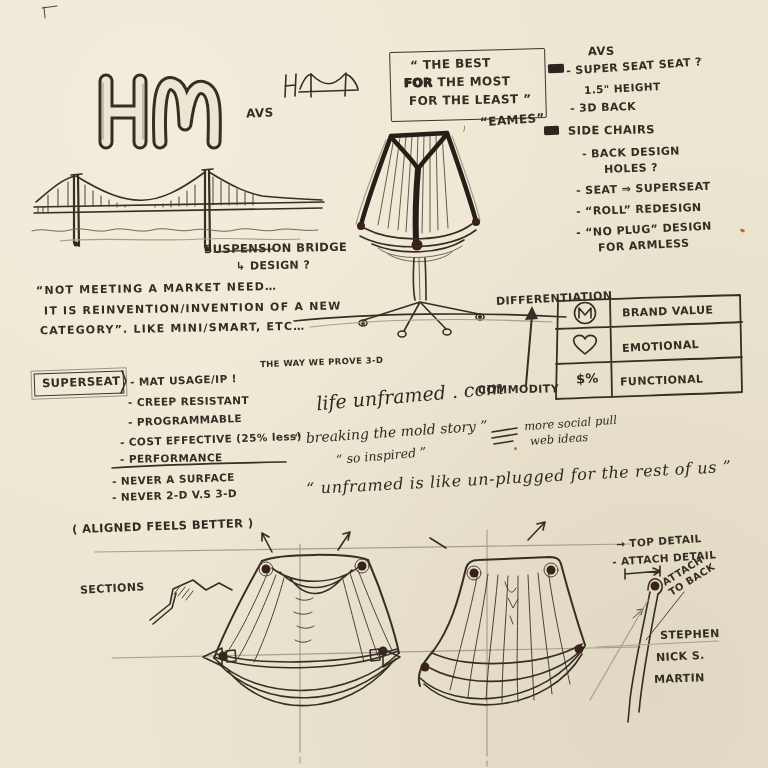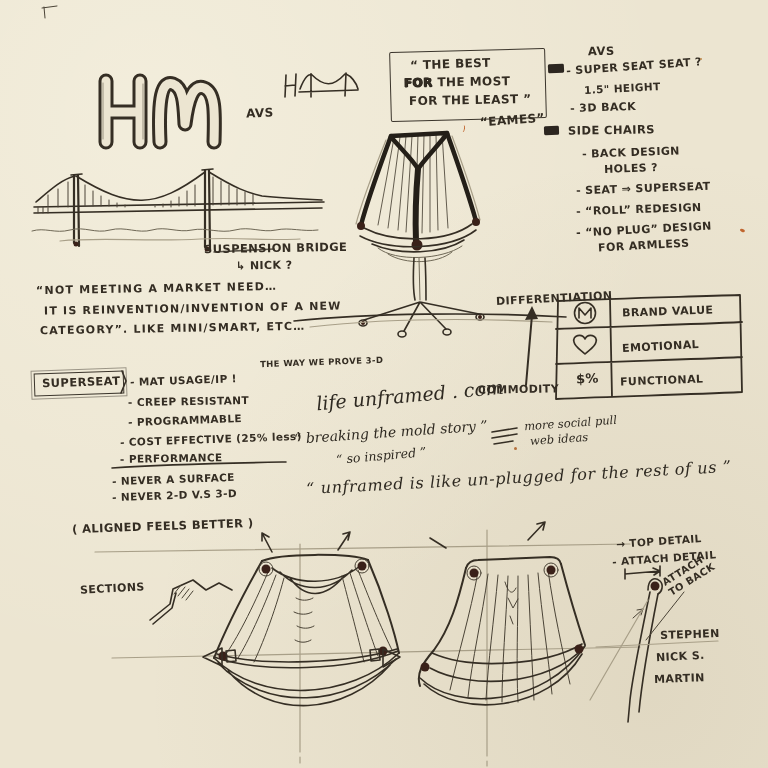--- a/index.html
+++ b/index.html
@@ -202,21 +202,21 @@
   <div class="hand" style="left:582px;top:146px;font-size:11px;transform:rotate(-2deg);">- BACK DESIGN</div>
   <div class="hand" style="left:604px;top:162px;font-size:11px;transform:rotate(-2deg);">HOLES ?</div>
   <div class="hand" style="left:576px;top:182px;font-size:11px;transform:rotate(-2deg);">- SEAT ⇒ SUPERSEAT</div>
   <div class="hand" style="left:576px;top:203px;font-size:11px;transform:rotate(-2deg);">- “ROLL” REDESIGN</div>
   <div class="hand" style="left:576px;top:223px;font-size:11px;transform:rotate(-3deg);">- “NO PLUG” DESIGN</div>
   <div class="hand" style="left:598px;top:239px;font-size:11px;transform:rotate(-3deg);">FOR ARMLESS</div>
 
   <div class="hand" style="left:204px;top:241px;font-size:11.5px;transform:rotate(-1deg);">SUSPENSION BRIDGE</div>
   <div class="hand" style="left:236px;top:259px;font-size:11px;transform:rotate(-1deg);">
     <span>↳</span>
-    <span>NICK ?</span>
+    <span>DESIGN ?</span>
   </div>
 
   <div class="hand" style="left:36px;top:282px;font-size:11px;letter-spacing:1.2px;transform:rotate(-1deg);">“NOT MEETING A MARKET NEED…</div>
   <div class="hand" style="left:44px;top:302px;font-size:11px;letter-spacing:1.2px;transform:rotate(-1deg);">IT IS REINVENTION/INVENTION OF A NEW</div>
   <div class="hand" style="left:40px;top:322px;font-size:11px;letter-spacing:1.2px;transform:rotate(-1deg);">CATEGORY”.  LIKE MINI/SMART, ETC…</div>
 
   <div class="hand" style="left:496px;top:292px;font-size:11px;transform:rotate(-3deg);">DIFFERENTIATION</div>
   <div class="hand" style="left:478px;top:383px;font-size:11px;transform:rotate(-1deg);">COMMODITY</div>
   <div class="hand" style="left:622px;top:305px;font-size:11px;transform:rotate(-2deg);">BRAND VALUE</div>
   <div class="hand" style="left:622px;top:340px;font-size:11px;transform:rotate(-3deg);">EMOTIONAL</div>

